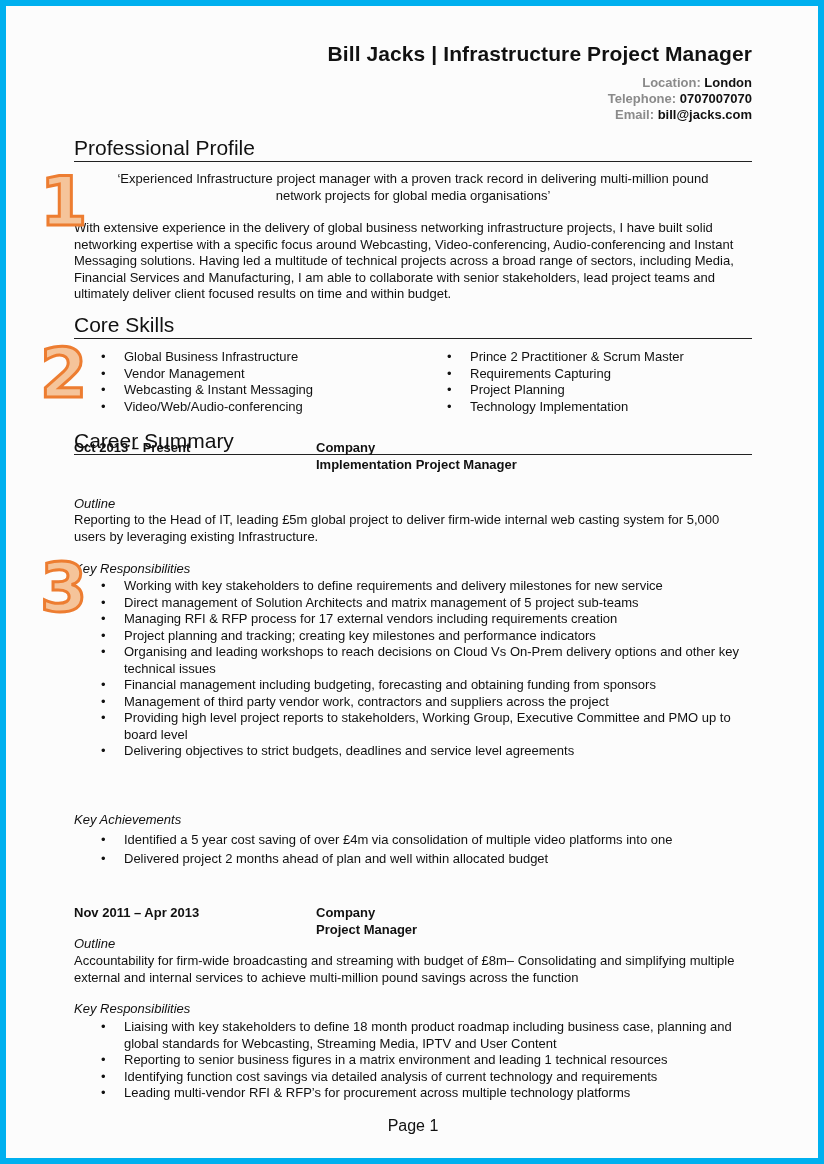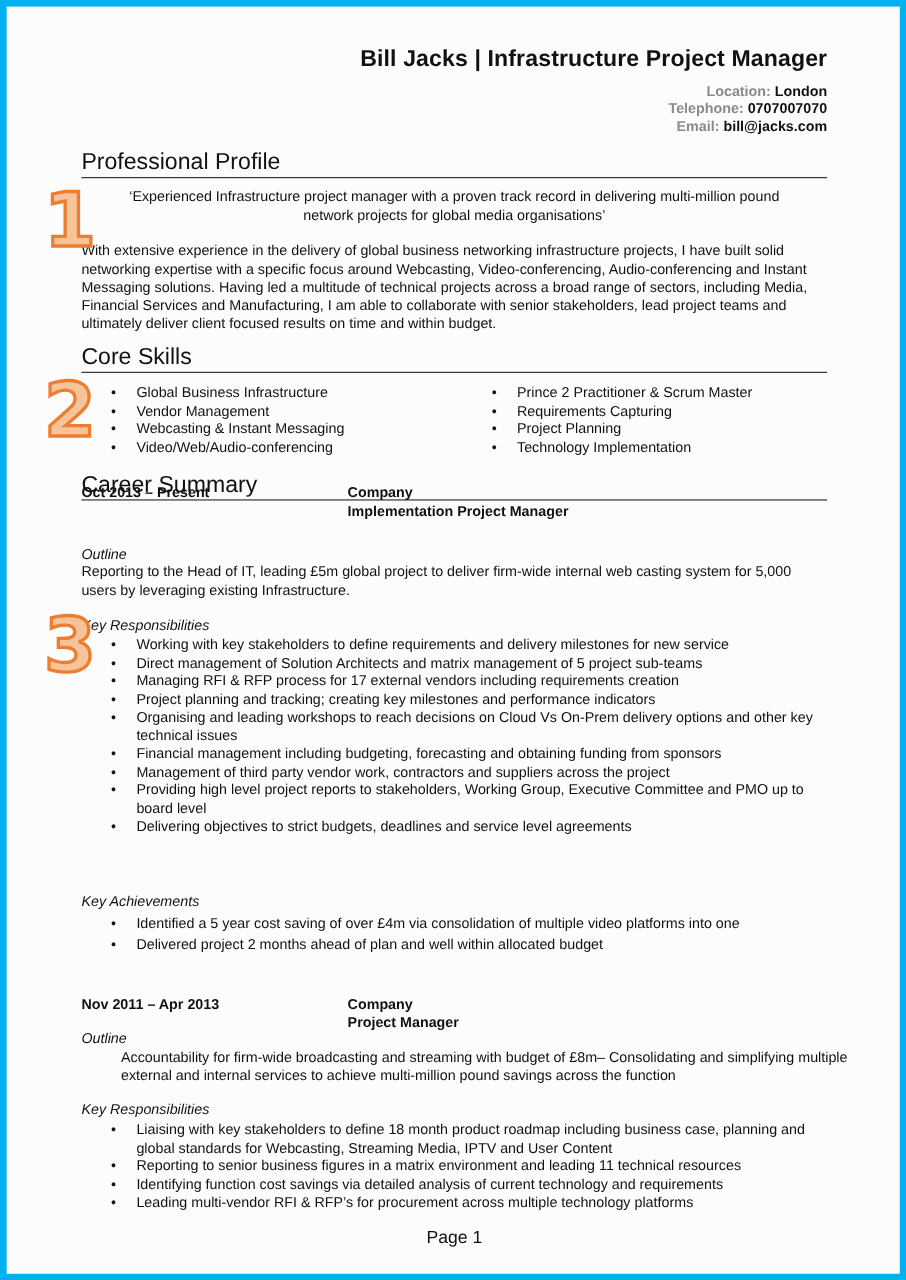--- a/index.html
+++ b/index.html
@@ -122,26 +122,26 @@
   </div>
 
   <div class="job-head" style="top:905px; width:678px; height:34px;">
     <div class="job-date">Nov 2011 – Apr 2013</div>
     <div class="job-co">
       <div>Company</div>
       <div>Project Manager</div>
     </div>
   </div>
   <div class="abs ital" style="top:936px; left:0;">Outline</div>
-  <div class="abs txt" style="top:953px; left:0; width:680px;margin-left:36px;">Accountability for firm-wide broadcasting and streaming with budget of £8m– Consolidating and simplifying multiple external and internal services to achieve multi-million pound savings across the function</div>
+  <div class="abs txt" style="top:953px; left:0; width:680px;">Accountability for firm-wide broadcasting and streaming with budget of £8m– Consolidating and simplifying multiple external and internal services to achieve multi-million pound savings across the function</div>
   <div class="abs ital" style="top:1001px; left:0;">Key Responsibilities</div>
   <div class="abs" style="top:1019px; left:0; width:678px;">
     <ul class="bul">
       <li>Liaising with key stakeholders to define 18 month product roadmap including business case, planning and global standards for Webcasting, Streaming Media, IPTV and User Content</li>
-      <li>Reporting to senior business figures in a matrix environment and leading 11 technical resources</li>
+      <li>Reporting to senior business figures in a matrix environment and leading 1 technical resources</li>
       <li>Identifying function cost savings via detailed analysis of current technology and requirements</li>
       <li>Leading multi-vendor RFI &amp; RFP’s for procurement across multiple technology platforms</li>
     </ul>
   </div>
 
   <div class="footer">Page 1</div>
 </div>
 
 <div class="num" style="left:40px; top:168px;">1</div>
 <div class="num" style="left:40px; top:340px;">2</div>

